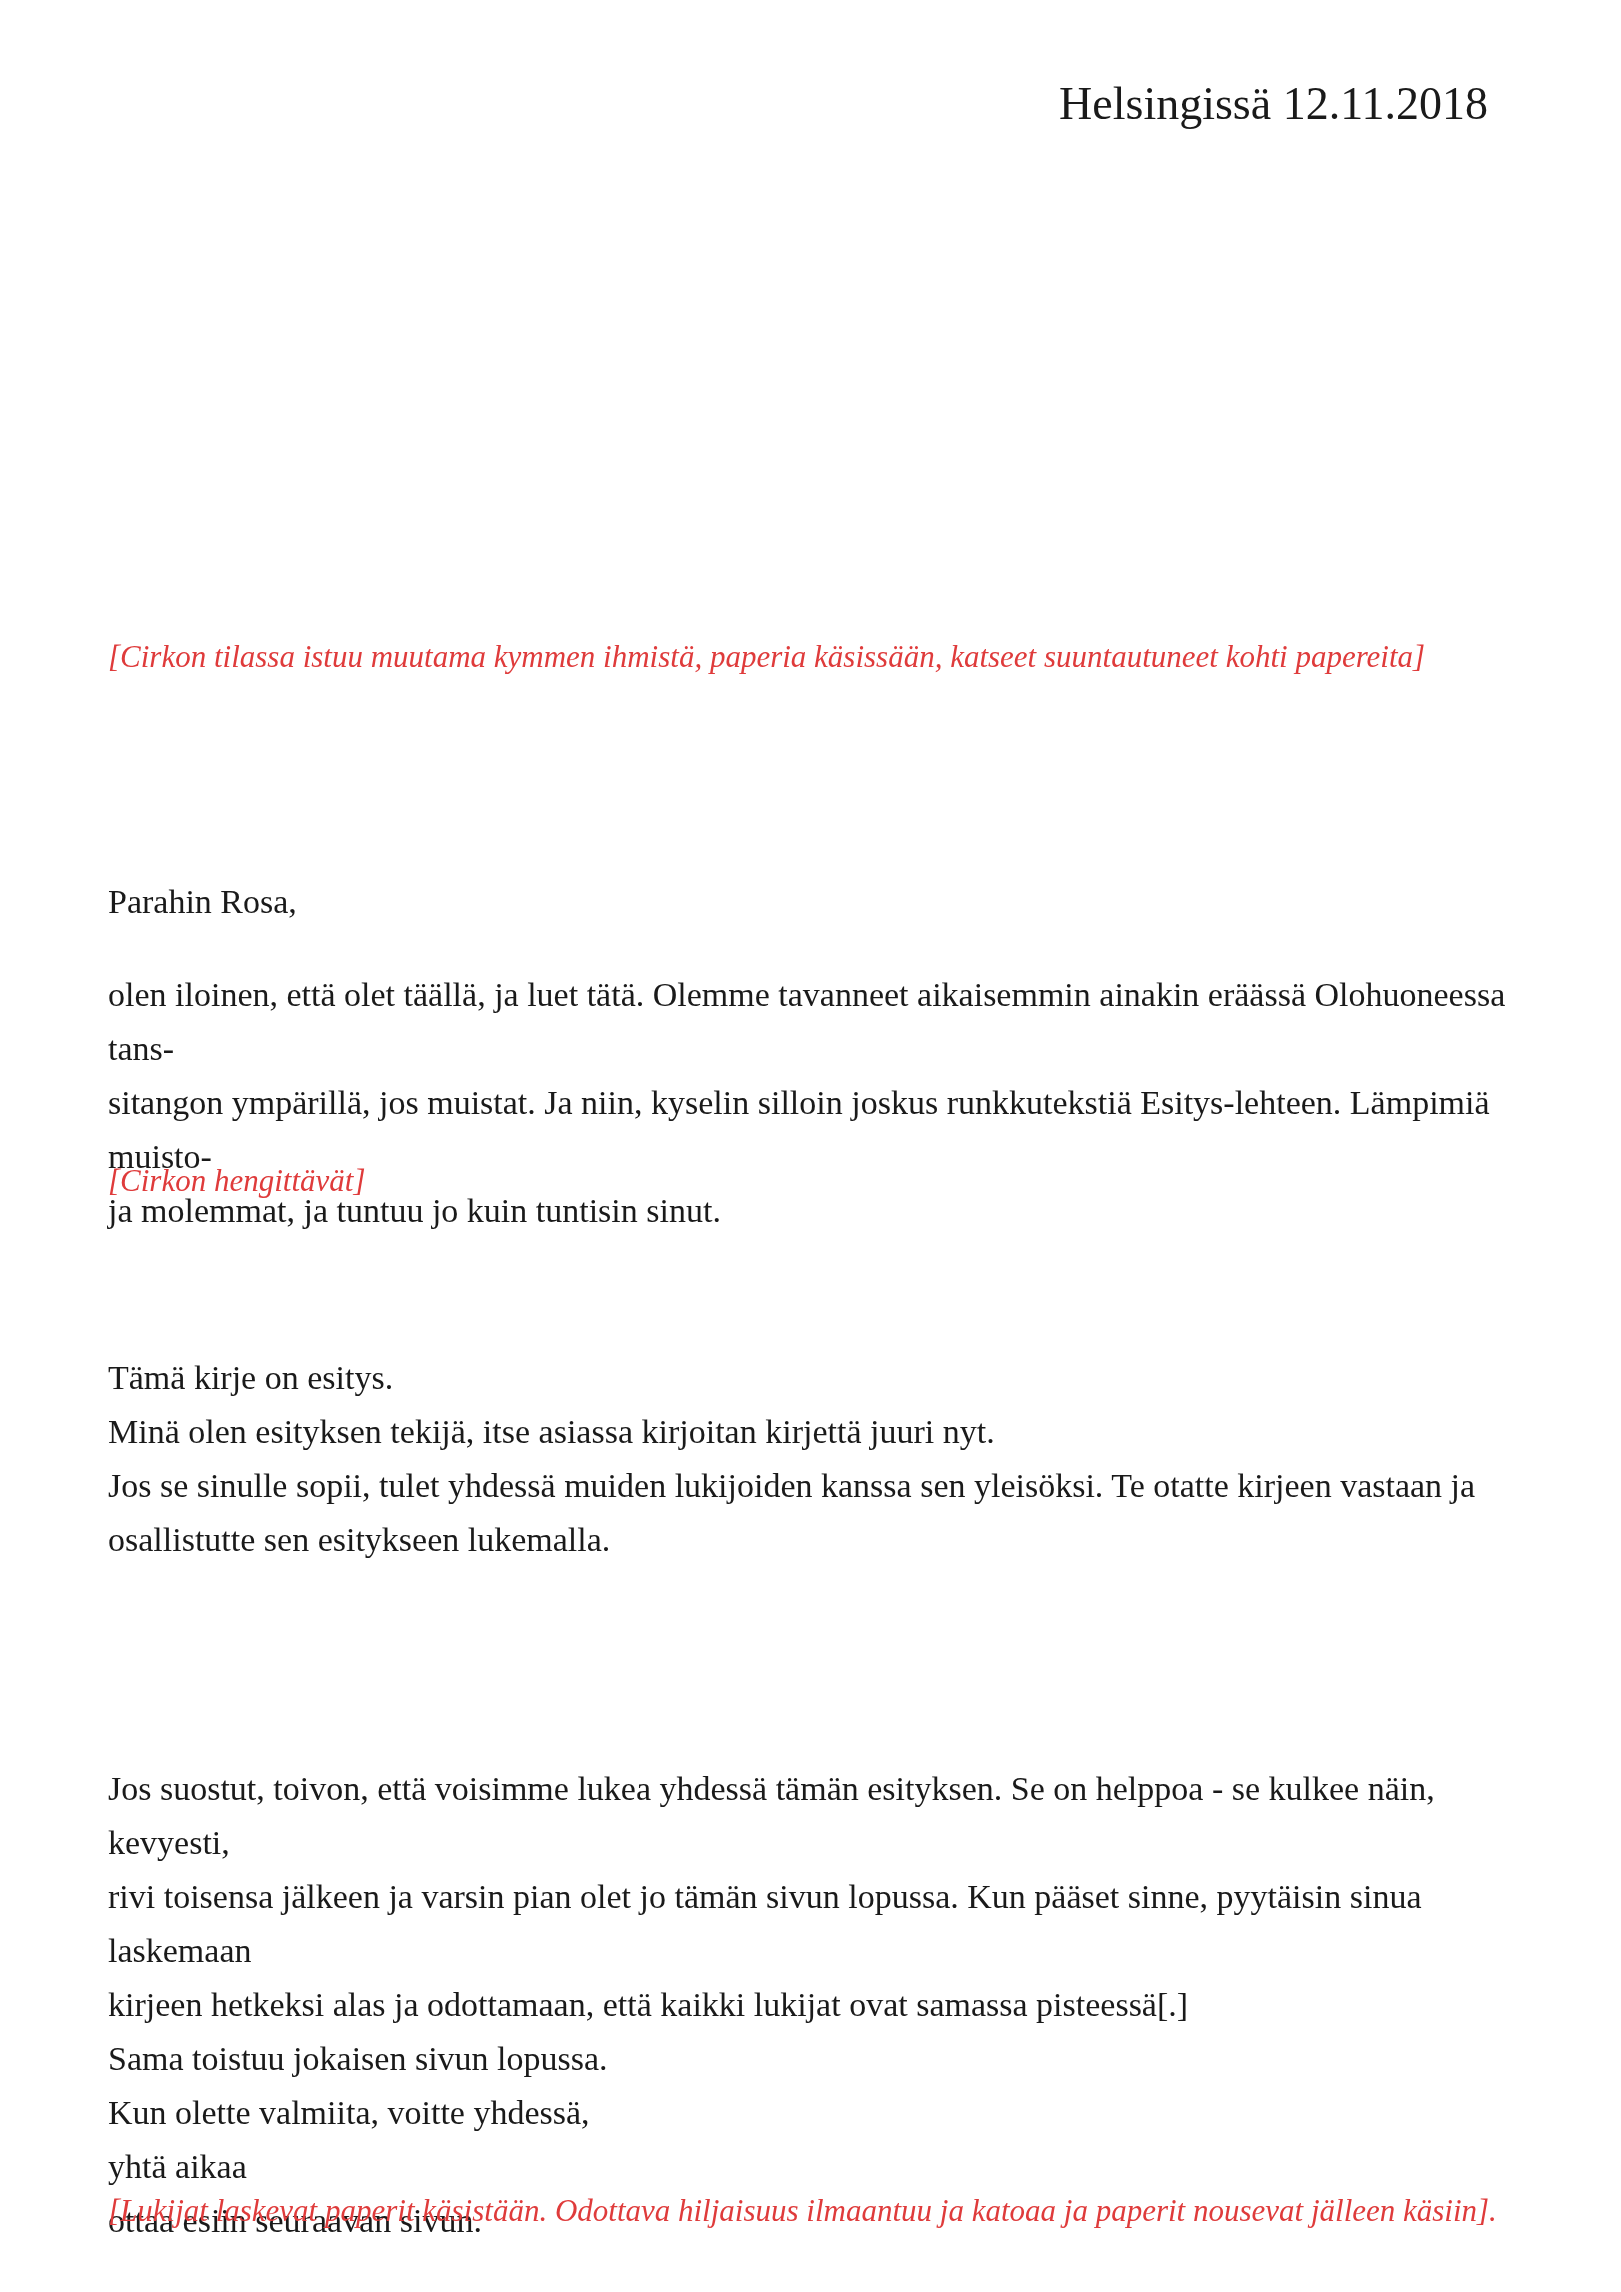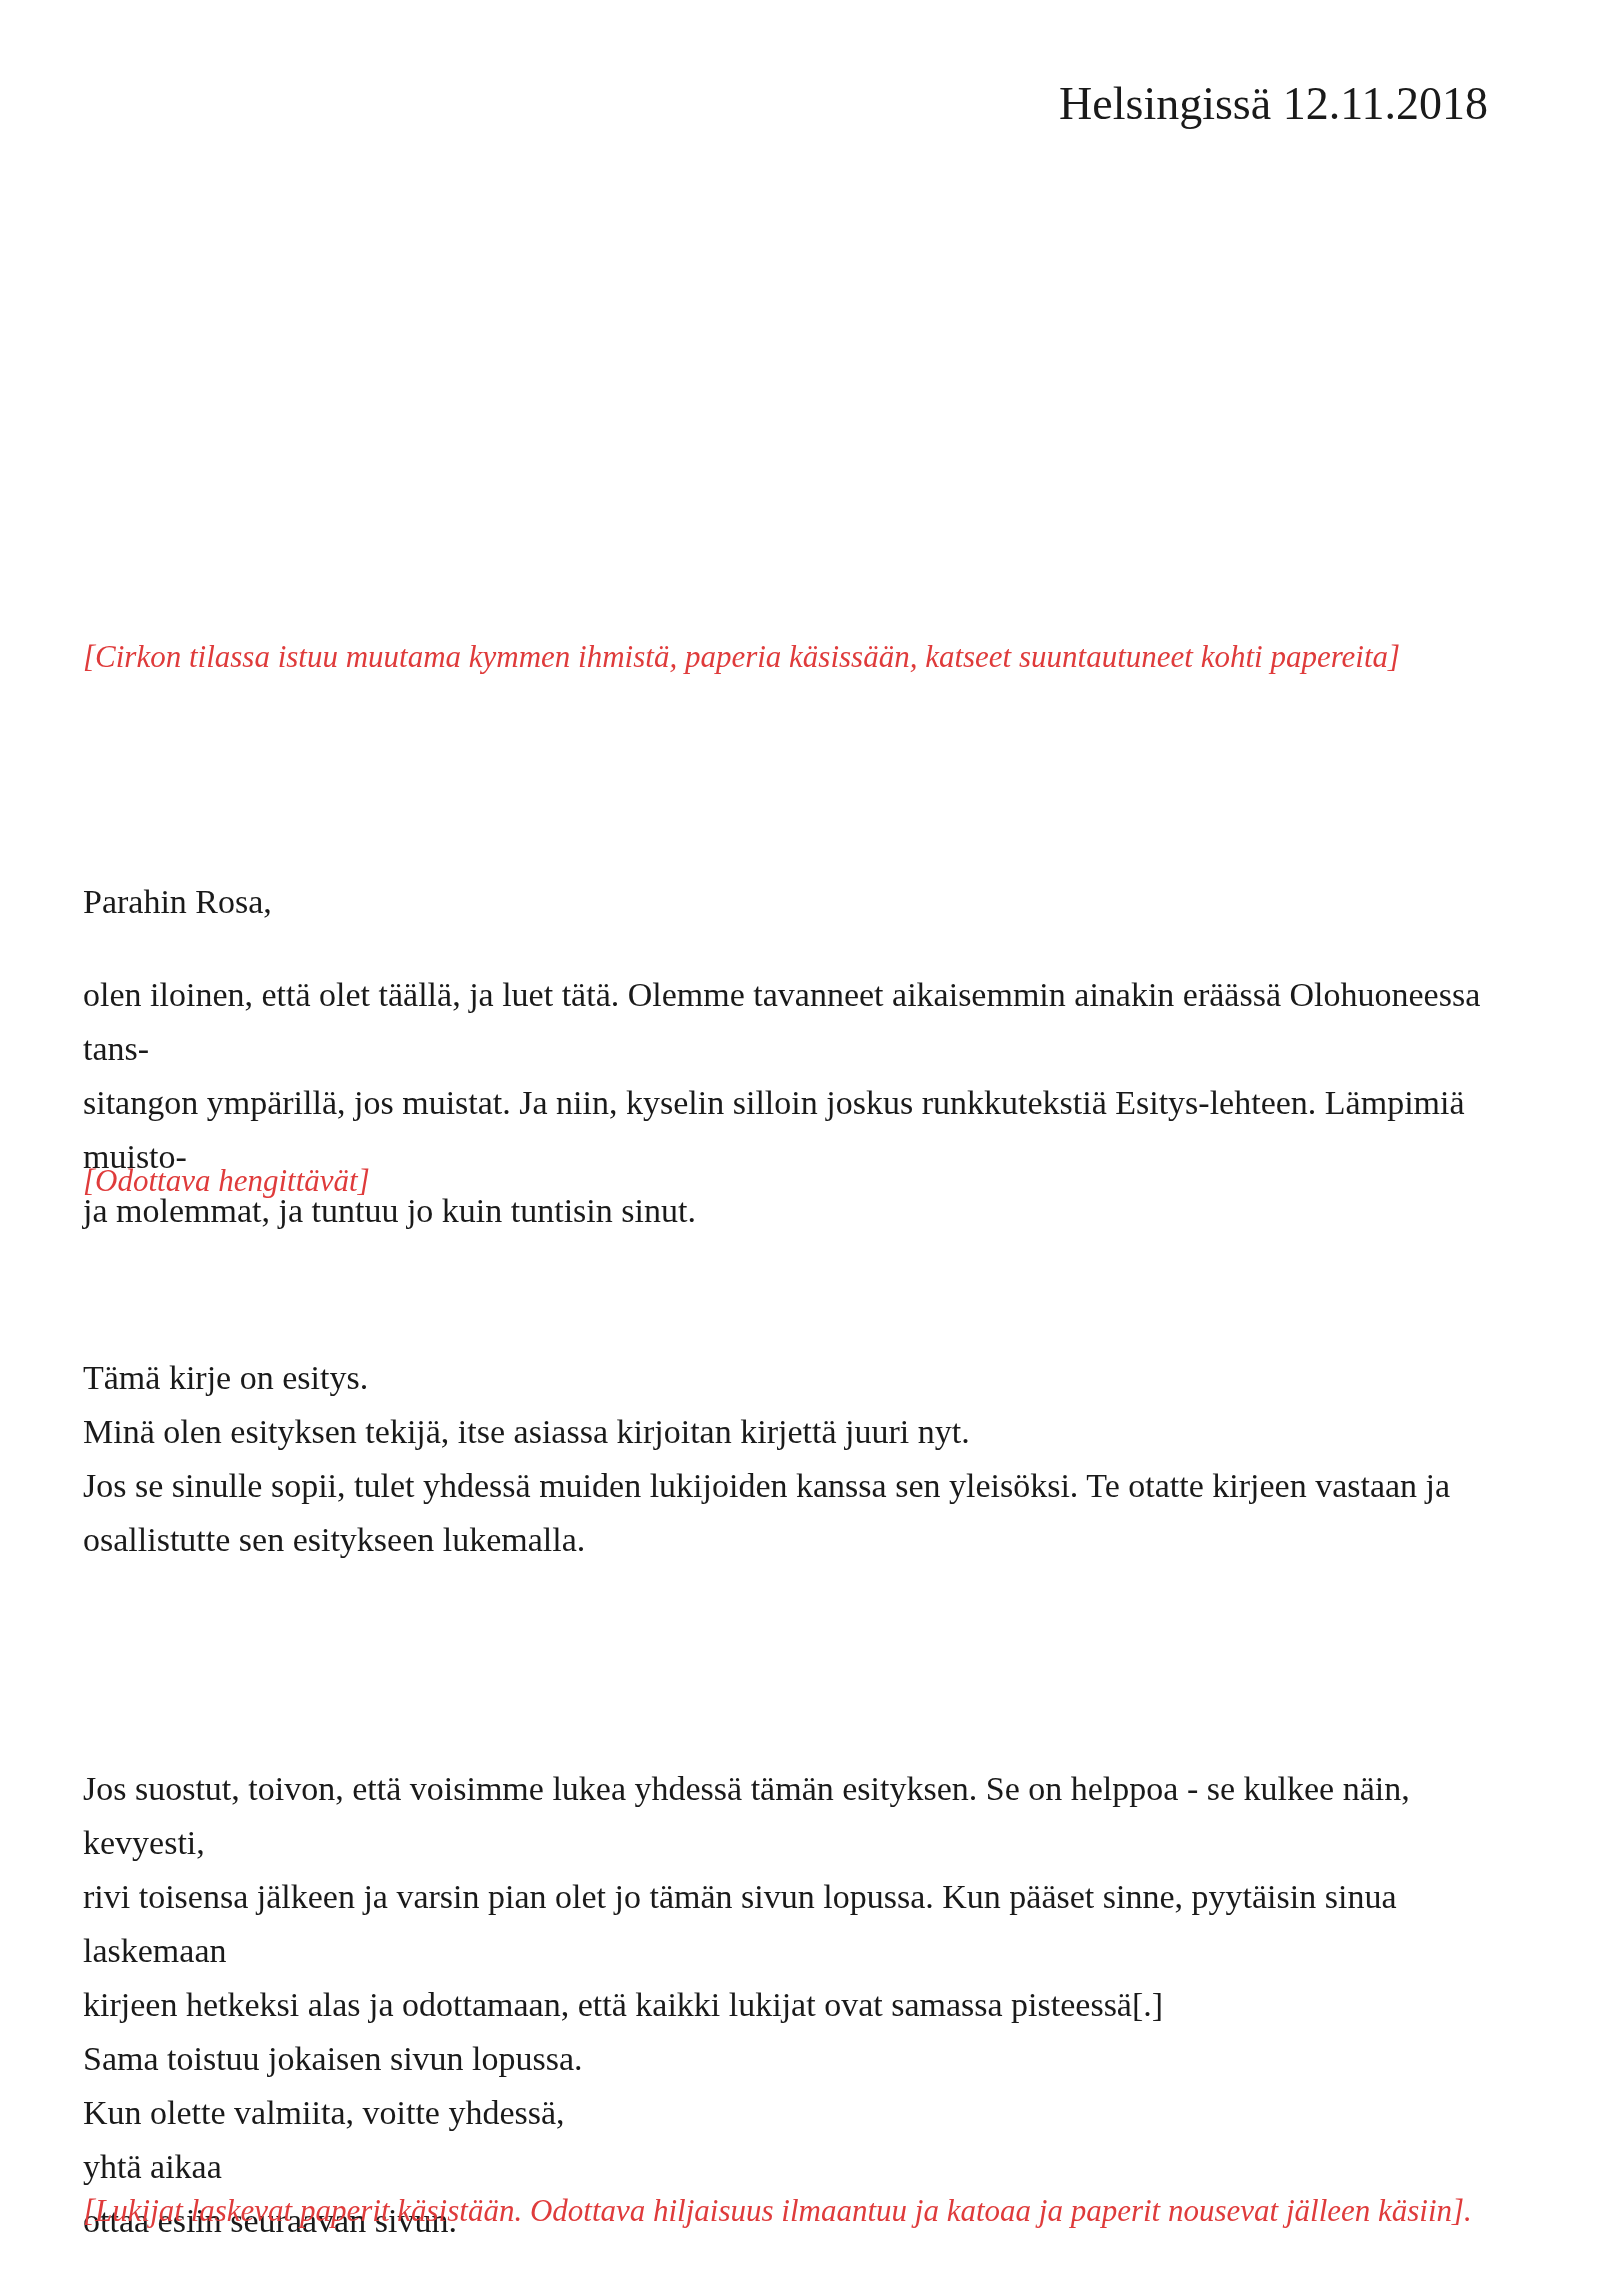--- a/index.html
+++ b/index.html
@@ -11,21 +11,21 @@
     position: relative;
     width: 1621px;
     height: 2293px;
     background: #ffffff;
     font-family: "Liberation Serif", "DejaVu Serif", serif;
     color: var(--ink, #1a1a1a);
     overflow: hidden;
   }
   .block {
     position: absolute;
-    left: 83px;
+    left: 108px;
     width: 1411px;
   }
   .dateline {
     left: auto;
     right: 133px;
     width: auto;
     top: 83px;
     font-size: 46px;
     line-height: 41px;
     text-align: right;
@@ -60,21 +60,21 @@
   <div class="dateline block">Helsingissä 12.11.2018</div>
 
   <div class="stage block pos-stage-opening">[Cirkon tilassa istuu muutama kymmen ihmistä, paperia käsissään, katseet suuntautuneet kohti papereita]</div>
 
   <div class="body-text block pos-para-1">olen iloinen, että olet täällä, ja luet tätä. Olemme tavanneet aikaisemmin ainakin eräässä Olohuoneessa tans-
 sitangon ympärillä, jos muistat. Ja niin, kyselin silloin joskus runkkutekstiä Esitys-lehteen. Lämpimiä muisto-
 ja molemmat, ja tuntuu jo kuin tuntisin sinut.</div>
 
   <div class="body-text block pos-salutation">Parahin Rosa,</div>
 
-  <div class="stage block pos-stage-breath">[Odottava hengittävät]</div>
+  <div class="stage block pos-stage-breath">[Cirkon hengittävät]</div>
 
   <div class="body-text block pos-para-2">Tämä kirje on esitys.
 Minä olen esityksen tekijä, itse asiassa kirjoitan kirjettä juuri nyt.
 Jos se sinulle sopii, tulet yhdessä muiden lukijoiden kanssa sen yleisöksi. Te otatte kirjeen vastaan ja
 osallistutte sen esitykseen lukemalla.</div>
 
 
   <div class="body-text block pos-para-3">Jos suostut, toivon, että voisimme lukea yhdessä tämän esityksen. Se on helppoa - se kulkee näin, kevyesti,
 rivi toisensa jälkeen ja varsin pian olet jo tämän sivun lopussa. Kun pääset sinne, pyytäisin sinua laskemaan
 kirjeen hetkeksi alas ja odottamaan, että kaikki lukijat ovat samassa pisteessä[.]

